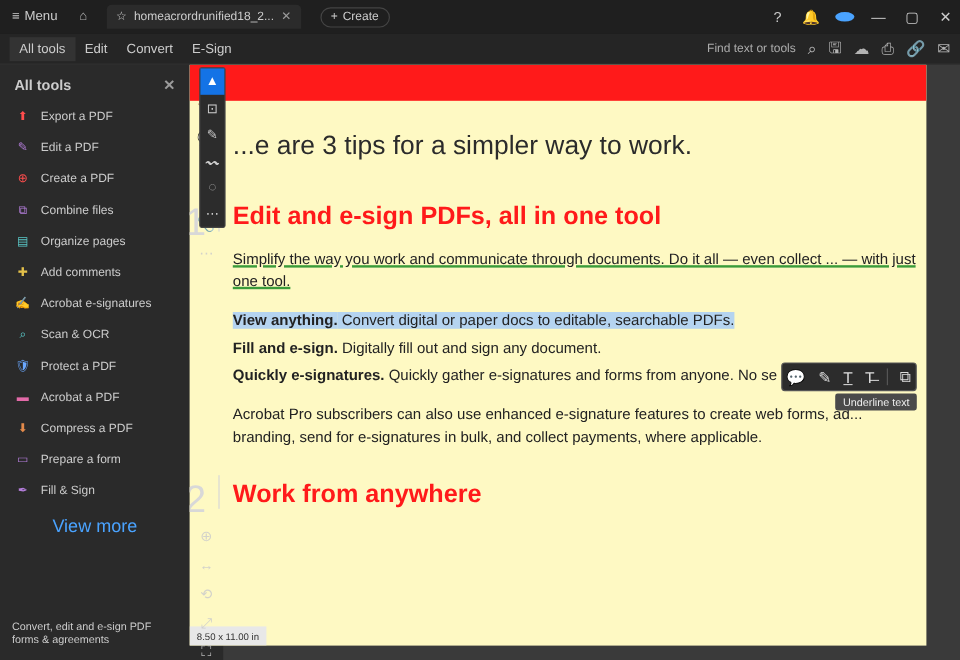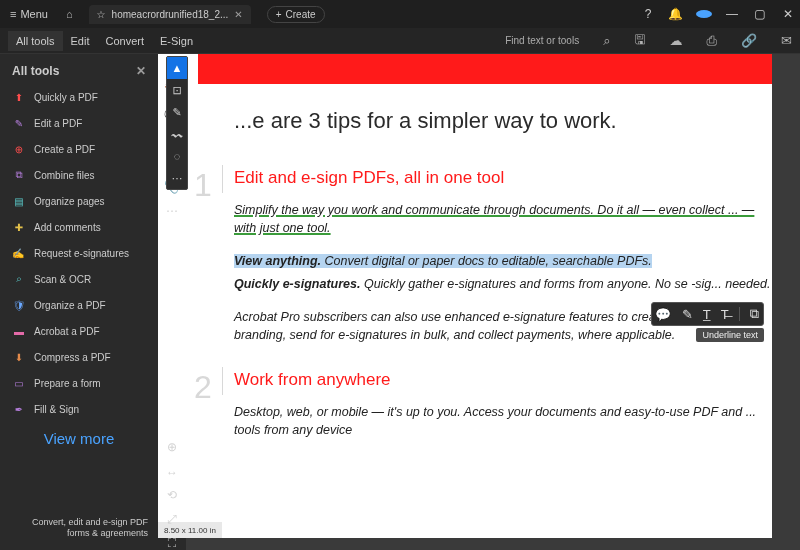--- a/index.html
+++ b/index.html
@@ -12,54 +12,54 @@
 .titlebar .tab { display: flex; align-items: center; gap: 6px; background: #2b2b2b; padding: 4px 8px; border-radius: 4px 4px 0 0; margin-left: 8px; font-size: 10px; }
 .titlebar .tab .close-x { opacity: 0.7; cursor: pointer; }
 .titlebar .newtab { display: flex; align-items: center; gap: 4px; margin-left: 8px; padding: 2px 8px; border: 1px solid #444; border-radius: 10px; font-size: 10px; cursor: pointer; }
 .titlebar .tb-right { margin-left: auto; display: flex; align-items: center; gap: 12px; }
 .titlebar .tb-right span { width: 16px; display: flex; justify-content: center; cursor: pointer; font-size: 12px; }
 .dot-blue { width: 8px; height: 8px; background: #4aa3ff; border-radius: 50%; }
 
 .menubar { height: 26px; background: #252525; display: flex; align-items: center; padding: 0 8px; font-size: 11px; border-bottom: 1px solid #333; }
 .menubar .m-item { padding: 4px 8px; cursor: pointer; }
 .menubar .m-item.active { background: #333; }
-.menubar .m-right { margin-left: auto; display: flex; align-items: center; gap: 24px; }
+.menubar .m-right { margin-left: auto; display: flex; align-items: center; gap: 10px; }
 .menubar .m-right .search-txt { font-size: 10px; opacity: 0.8; }
 .menubar .m-right span { cursor: pointer; opacity: 0.85; font-size: 13px; }
 
 .main { display: flex; height: calc(550px - 28px - 26px); }
 
 .sidebar { width: 158px; background: #2a2a2a; display: flex; flex-direction: column; font-size: 11px; }
 .sidebar .sb-head { display: flex; align-items: center; padding: 10px 12px 6px; font-weight: 600; font-size: 12px; }
 .sidebar .sb-head .close-sb { margin-left: auto; cursor: pointer; opacity: 0.7; }
 .sidebar .sb-item { display: flex; align-items: center; gap: 8px; padding: 6px 12px; cursor: pointer; font-size: 10px; }
 .sidebar .sb-item .ico { width: 14px; height: 14px; display: flex; align-items: center; justify-content: center; font-size: 10px; }
 .c-red { color: #ff4d4d; } .c-purple { color: #b57edc; } .c-teal { color: #5ac8c8; }
 .c-blue { color: #6aa8ff; } .c-yellow { color: #e3c04a; } .c-green { color: #6ac87a; }
 .c-orange { color: #e38a4a; } .c-pink { color: #e36aa8; }
 .sidebar .view-more { color: #4aa3ff; padding: 8px 12px; cursor: pointer; font-size: 15px; text-align: center; }
-.sidebar .promo { margin-top: auto; padding: 10px; text-align: right; font-size: 9px; line-height: 1.3; }
+.sidebar .promo { margin-top: auto; padding: 10px; text-align: left; font-size: 9px; line-height: 1.3; }
 .sidebar .promo-btn { margin-top: 6px; background: #1473e6; color: #fff; padding: 6px 12px; border-radius: 14px; display: inline-block; cursor: pointer; font-size: 10px; }
 
 .doc-area { flex: 1; position: relative; background: #3a3a3a; display: flex; }
 .mini-toolbar { position: absolute; left: 8px; top: 2px; width: 22px; background: #2c2c2c; border: 1px solid #444; border-radius: 2px; display: flex; flex-direction: column; z-index: 5; }
 .mini-toolbar .mt-item { height: 22px; display: flex; align-items: center; justify-content: center; font-size: 11px; cursor: pointer; }
 .mini-toolbar .mt-item.active { background: #1473e6; color: #fff; }
 
-.page { position: absolute; left: 0; right: 28px; top: 0; bottom: 12px; background: #ffffff; color: #222; overflow: hidden; padding-left: 40px; }
+.page { position: absolute; left: 0; right: 28px; top: 0; bottom: 12px; background: #fef9c3; color: #222; overflow: hidden; }
 .page .red-bar { height: 30px; background: #ff1a1a; }
 .page .content { padding: 8px 0 10px 36px; font-size: 12.5px; line-height: 1.5; }
 .page h1 { font-size: 22px; font-weight: 400; color: #2b2b2b; margin: 12px 0 28px; }
-.page h2 { font-size: 17px; font-weight: 400; color: #ff1a1a; margin: 20px 0 10px; }
+.page h2 { font-size: 21px; font-weight: 700; color: #ff1a1a; margin: 20px 0 10px; }
 .page .num { position: relative; }
 .page .num::before { content: attr(data-num); position: absolute; left: -40px; top: -4px; font-size: 32px; color: #d8d8d8; font-weight: 300; }
 .page .num-divider { border-left: 1px solid #d8d8d8; position: absolute; left: -12px; top: 0; height: 28px; }
 .page a.ul { color: #222; text-decoration: underline; text-decoration-color: #3a9b3a; text-decoration-thickness: 1.5px; }
 .page .hl { background: #b5d4f0; }
-.page p { margin: 4px 0; font-style: italic; }
+.page p { margin: 4px 0; }
 .page .para-block { margin-top: 14px; }
 
 .float-toolbar { position: absolute; right: 36px; top: 248px; background: #2c2c2c; border: 1px solid #555; border-radius: 3px; display: flex; align-items: center; padding: 3px 4px; gap: 10px; z-index: 6; }
 .float-toolbar span { cursor: pointer; font-size: 13px; color: #ddd; }
 .float-toolbar .divider { width: 1px; height: 14px; background: #555; }
 .tooltip { position: absolute; right: 36px; top: 274px; background: #4a4a4a; color: #eee; font-size: 9px; padding: 2px 6px; border-radius: 2px; z-index: 7; }
 
 .right-rail { width: 28px; background: #2a2a2a; display: flex; flex-direction: column; align-items: center; padding-top: 6px; gap: 10px; font-size: 12px; }
 .right-rail span { cursor: pointer; opacity: 0.85; }
 .right-rail .gap { flex: 1; }
@@ -119,21 +119,21 @@
 <div class="main">
 
   <div class="sidebar">
     <div class="sb-head">
       <span>All tools</span>
       <span class="close-sb">✕</span>
     </div>
     <div id="sb-list">
         <div class="sb-item">
           <span class="ico c-red">⬆</span>
-          <span>Quickly a PDF</span>
+          <span>Export a PDF</span>
         </div>
         <div class="sb-item">
           <span class="ico c-purple">✎</span>
           <span>Edit a PDF</span>
         </div>
         <div class="sb-item">
           <span class="ico c-red">⊕</span>
           <span>Create a PDF</span>
         </div>
         <div class="sb-item">
@@ -143,29 +143,29 @@
         <div class="sb-item">
           <span class="ico c-teal">▤</span>
           <span>Organize pages</span>
         </div>
         <div class="sb-item">
           <span class="ico c-yellow">✚</span>
           <span>Add comments</span>
         </div>
         <div class="sb-item">
           <span class="ico c-green">✍</span>
-          <span>Request e-signatures</span>
+          <span>Acrobat e-signatures</span>
         </div>
         <div class="sb-item">
           <span class="ico c-teal">⌕</span>
           <span>Scan &amp; OCR</span>
         </div>
         <div class="sb-item">
           <span class="ico c-blue">🛡</span>
-          <span>Organize a PDF</span>
+          <span>Protect a PDF</span>
         </div>
         <div class="sb-item">
           <span class="ico c-pink">▬</span>
           <span>Acrobat a PDF</span>
         </div>
         <div class="sb-item">
           <span class="ico c-orange">⬇</span>
           <span>Compress a PDF</span>
         </div>
         <div class="sb-item">
@@ -201,30 +201,30 @@
 
         <div class="num" data-num="1">
           <span class="num-divider"></span>
           <h2>Edit and e-sign PDFs, all in one tool</h2>
         </div>
 
         <p><a href="#" class="ul">Simplify the way you work and communicate through documents. Do it all — even collect ... — with just one tool.</a></p>
 
         <div class="para-block">
         <p><b class="hl">View anything.</b><span class="hl"> Convert digital or paper docs to editable, searchable PDFs.</span></p>
+        <p><b>Fill and e-sign.</b><span> Digitally fill out and sign any document.</span></p>
         <p><b>Quickly e-signatures.</b><span> Quickly gather e-signatures and forms from anyone. No se            -sig... needed.</span></p>
         </div>
 
         <p class="para-block">Acrobat Pro subscribers can also use enhanced e-signature features to create web forms, ad... branding, send for e-signatures in bulk, and collect payments, where applicable.</p>
 
         <div class="num" data-num="2" style="margin-top:22px">
           <span class="num-divider"></span>
           <h2>Work from anywhere</h2>
         </div>
-        <p>Desktop, web, or mobile — it's up to you. Access your documents and easy-to-use PDF and ... tools from any device</p>
       </div>
       <div class="statusbar">
         <span>8.50 x 11.00 in</span>
       </div>
     </div>
 
     <div class="float-toolbar">
       <span>💬</span>
       <span>✎</span>
       <span>T̲</span>

